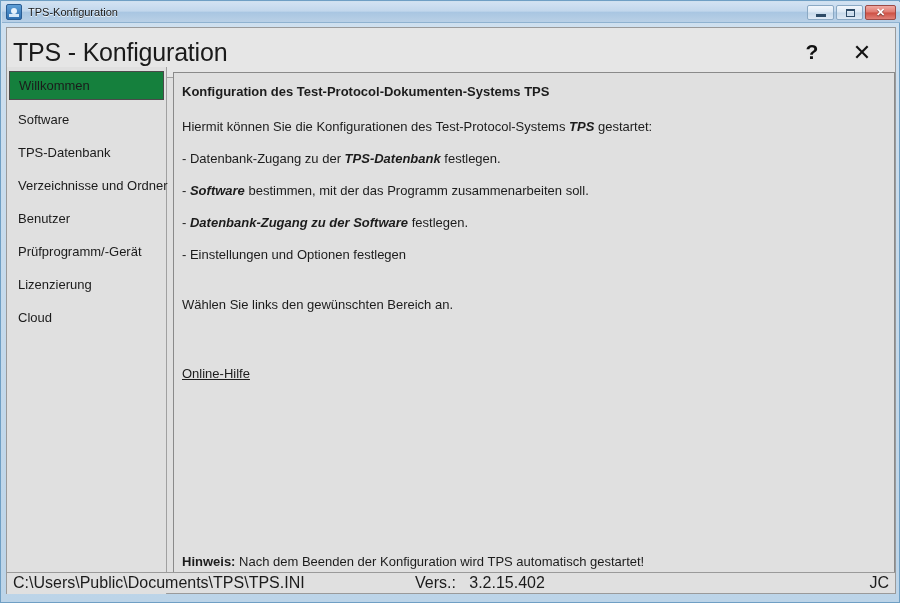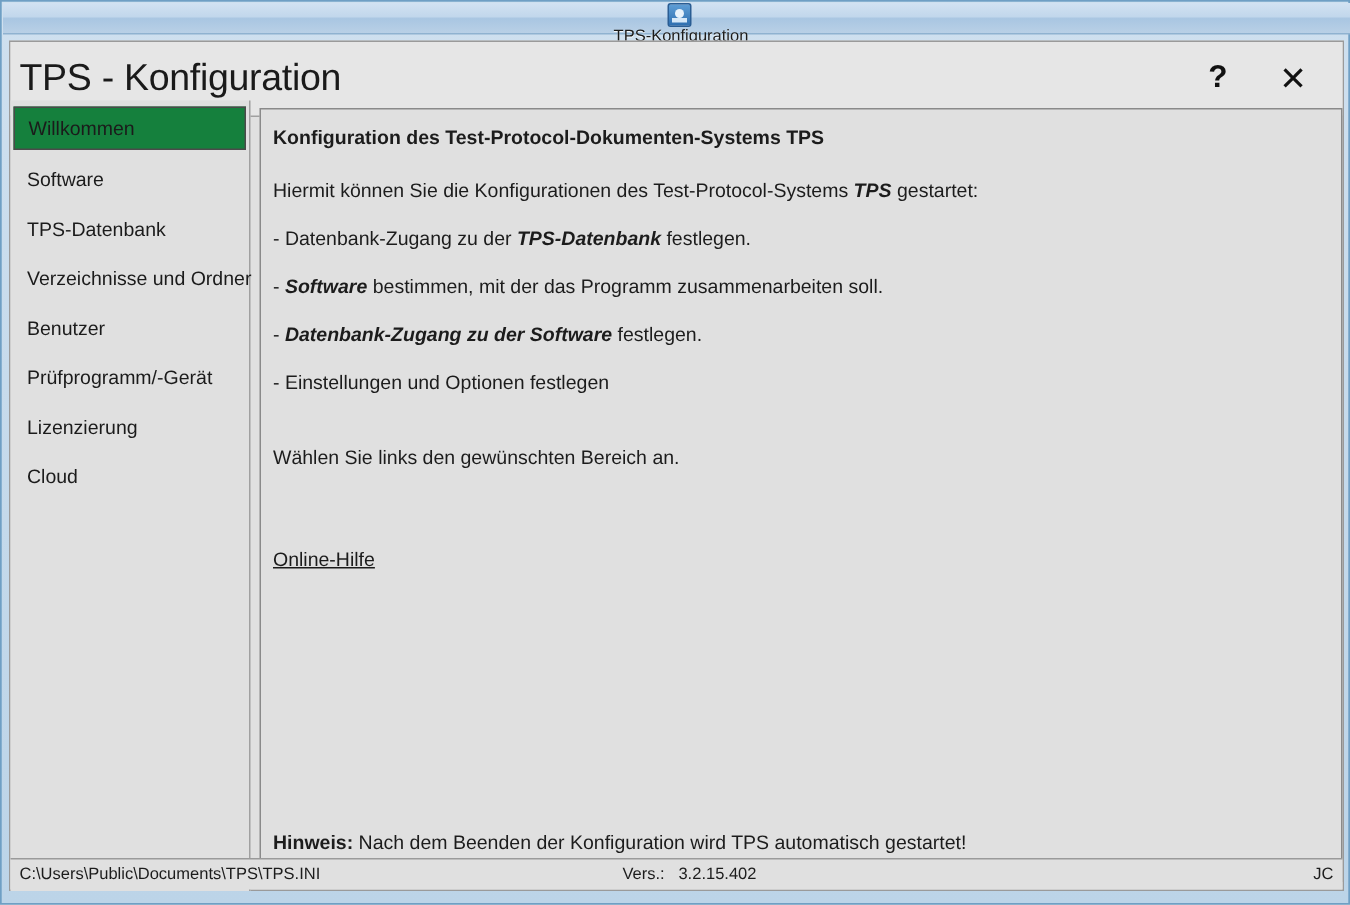--- a/index.html
+++ b/index.html
@@ -29,21 +29,20 @@
   .titlebar {
     position: absolute;
     left: 1px; top: 1px;
     width: 898px;
     height: 21px;
     box-sizing: border-box;
     background: linear-gradient(to bottom, #d2e2f2 0%, #c2d7ec 45%, #a9c6e2 52%, #b9d0e6 100%);
     border-bottom: 1px solid #8fb2d0;
     display: flex;
     align-items: center;
-    flex-direction: column;
   }
   .tb-icon {
     width: 16px; height: 16px;
     margin-left: 4px;
     flex: 0 0 auto;
     position: relative;
     border-radius: 2px;
     background: linear-gradient(to bottom, #5e9ed6, #2f6fb0);
     border: 1px solid #2a5d93;
     box-sizing: border-box;
@@ -240,21 +239,21 @@
   .statusbar {
     position: absolute;
     left: 0; bottom: 0;
     width: 888px;
     height: 21px;
     box-sizing: border-box;
     background: #e0e0e0;
     border-top: 1px solid #9a9a9a;
     display: flex;
     align-items: center;
-    font-size: 11px;
+    font-size: 16px;
     color: #1c1c1c;
   }
   .sb-path { margin-left: 6px; white-space: nowrap; }
   .sb-vers { position: absolute; left: 408px; white-space: nowrap; }
   .sb-user { margin-left: auto; margin-right: 6px; white-space: nowrap; }
 </style>
 </head>
 <body>
 
 <div class="window">

